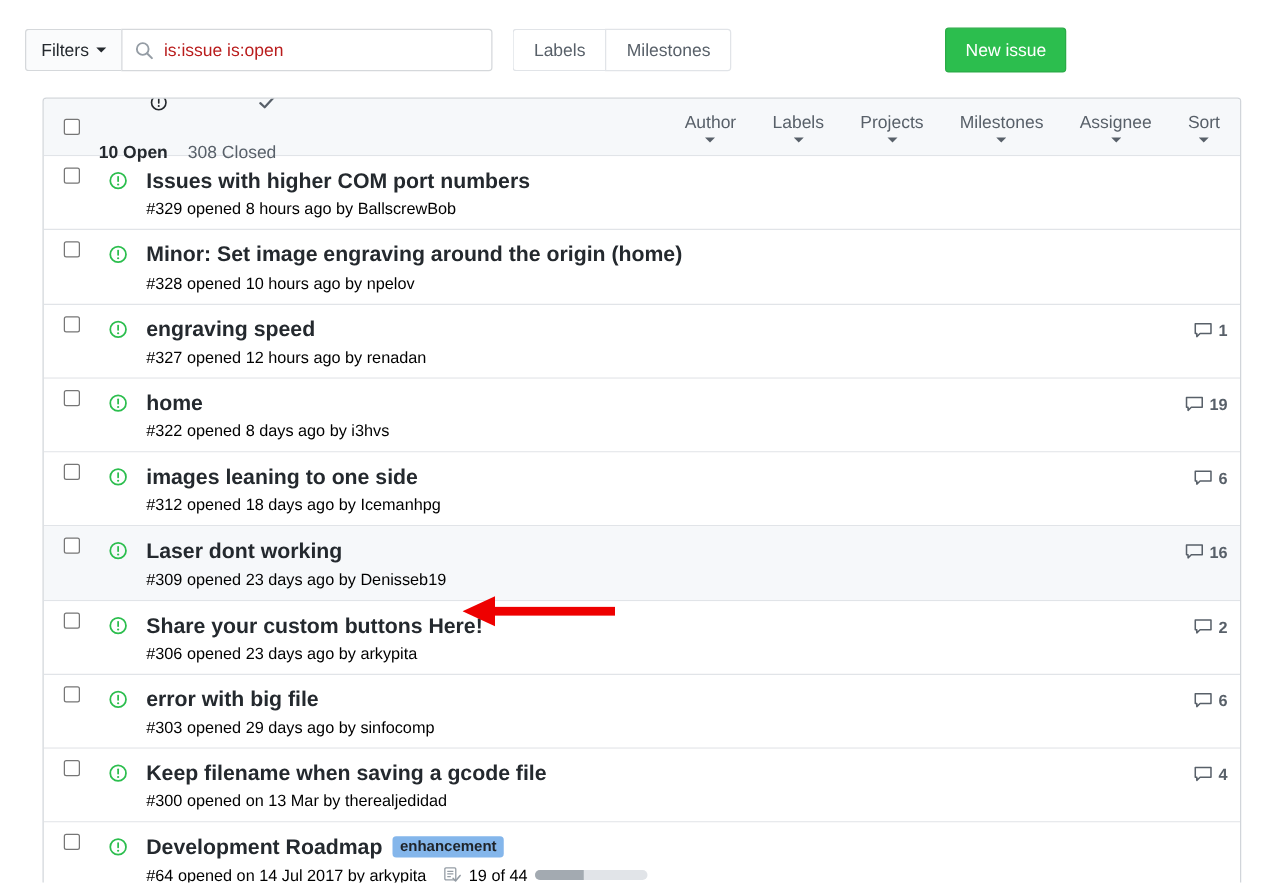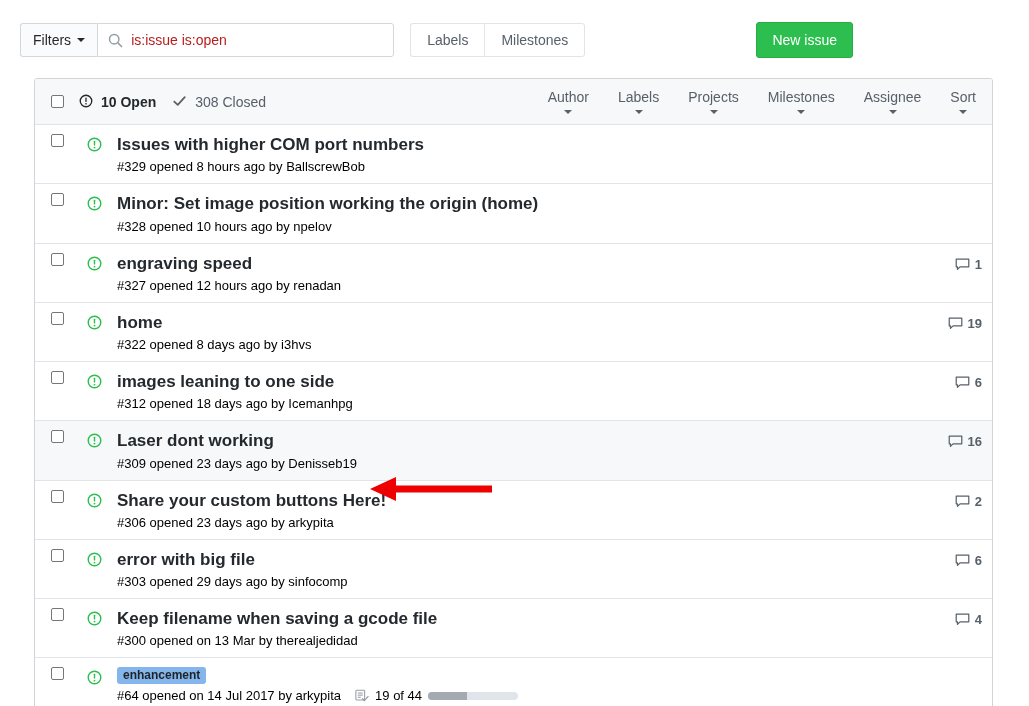--- a/index.html
+++ b/index.html
@@ -156,25 +156,26 @@
     cursor: pointer;
     box-sizing: border-box;
   }
   .state-counts {
     display: flex;
     align-items: center;
     gap: 16px;
   }
   .state-item {
     display: flex;
-    align-items: flex-start;
-    gap: 8px;
+    align-items: flex-end;
+    gap: 24px;
     font-size: 14px;
     cursor: pointer;
     white-space: nowrap;
+    flex-direction: column;
   }
   .state-open {
     color: #24292e;
     font-weight: bold;
   }
   .state-closed {
     color: #586069;
   }
 
   .header-filters {
@@ -421,21 +422,21 @@
         </div>
         <div class="row-icon">
           <svg width="15" height="15" viewBox="0 0 16 16">
             <circle cx="8" cy="8" r="6.7" fill="none" stroke="#2cbe4e" stroke-width="1.5"></circle>
             <rect x="7.25" y="4" width="1.5" height="5.1" rx="0.6" fill="#2cbe4e"></rect>
             <circle cx="8" cy="11.3" r="0.95" fill="#2cbe4e"></circle>
           </svg>
         </div>
         <div class="row-main">
           <div class="title-line">
-            <span class="issue-title">Minor: Set image position working the origin (home)</span>
+            <span class="issue-title">Minor: Set image engraving around the origin (home)</span>
           </div>
           <div class="meta-line">
             <span class="meta-text">#328 opened 10 hours ago by npelov</span>
           </div>
         </div>
         <div class="row-comments empty">
           <svg width="15" height="15" viewBox="0 0 16 16">
             <path d="M1.3 2.2h13.4v8.3H5.4L2.6 13.1v-2.6H1.3z" fill="none" stroke="#586069" stroke-width="1.3" stroke-linejoin="round"></path>
           </svg>
           <span></span>
@@ -629,20 +630,21 @@
         </div>
         <div class="row-icon">
           <svg width="15" height="15" viewBox="0 0 16 16">
             <circle cx="8" cy="8" r="6.7" fill="none" stroke="#2cbe4e" stroke-width="1.5"></circle>
             <rect x="7.25" y="4" width="1.5" height="5.1" rx="0.6" fill="#2cbe4e"></rect>
             <circle cx="8" cy="11.3" r="0.95" fill="#2cbe4e"></circle>
           </svg>
         </div>
         <div class="row-main">
           <div class="title-line">
+            <span class="issue-title">Development Roadmap</span>
             <span class="label-badge" style="background: rgb(132, 182, 235);">enhancement</span>
           </div>
           <div class="meta-line">
             <span class="meta-text">#64 opened on 14 Jul 2017 by arkypita</span>
             <span class="task-progress">
               <svg width="14" height="14" viewBox="0 0 16 16">
                 <rect x="1" y="1.5" width="10" height="11" rx="1" fill="none" stroke="#959da5" stroke-width="1.2"></rect>
                 <line x1="3.2" y1="4.6" x2="8.8" y2="4.6" stroke="#959da5" stroke-width="1.2"></line>
                 <line x1="3.2" y1="7" x2="8.8" y2="7" stroke="#959da5" stroke-width="1.2"></line>
                 <line x1="3.2" y1="9.4" x2="6.5" y2="9.4" stroke="#959da5" stroke-width="1.2"></line>

